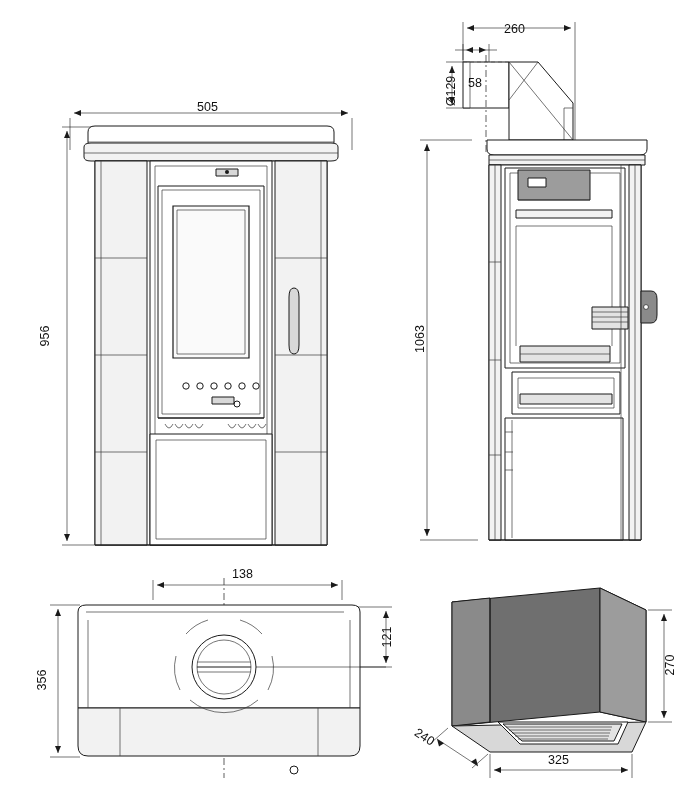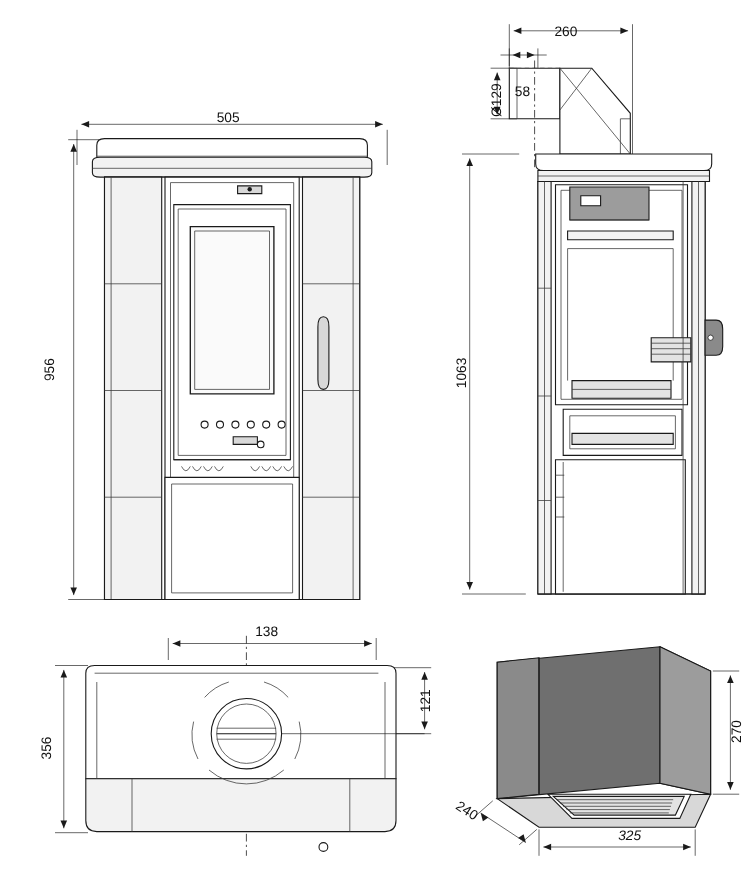--- a/index.html
+++ b/index.html
@@ -278,15 +278,15 @@
 <div class="dim" style="left:468px; top:44px;margin-top:32px;">58</div>
 <div class="dim vert" style="left:428px; top:84px; width:46px; text-align:center;">Ø129</div>
 <div class="dim vert" style="left:392px; top:332px; width:56px; text-align:center;">1063</div>
 
 <div class="dim" style="left:232px; top:567px;">138</div>
 <div class="dim vert" style="left:370px; top:630px; width:34px; text-align:center;">121</div>
 <div class="dim vert" style="left:22px; top:673px; width:40px; text-align:center;">356</div>
 
 <div class="dim vert" style="left:650px; top:658px; width:40px; text-align:center;">270</div>
 <div class="dim rot" style="left:414px; top:730px; transform:rotate(33deg);">240</div>
-<div class="dim" style="left:562px; top:753px;font-style:italic;">325</div>
+<div class="dim" style="left:548px; top:753px;">325</div>
 
 </div>
 
 </body></html>

